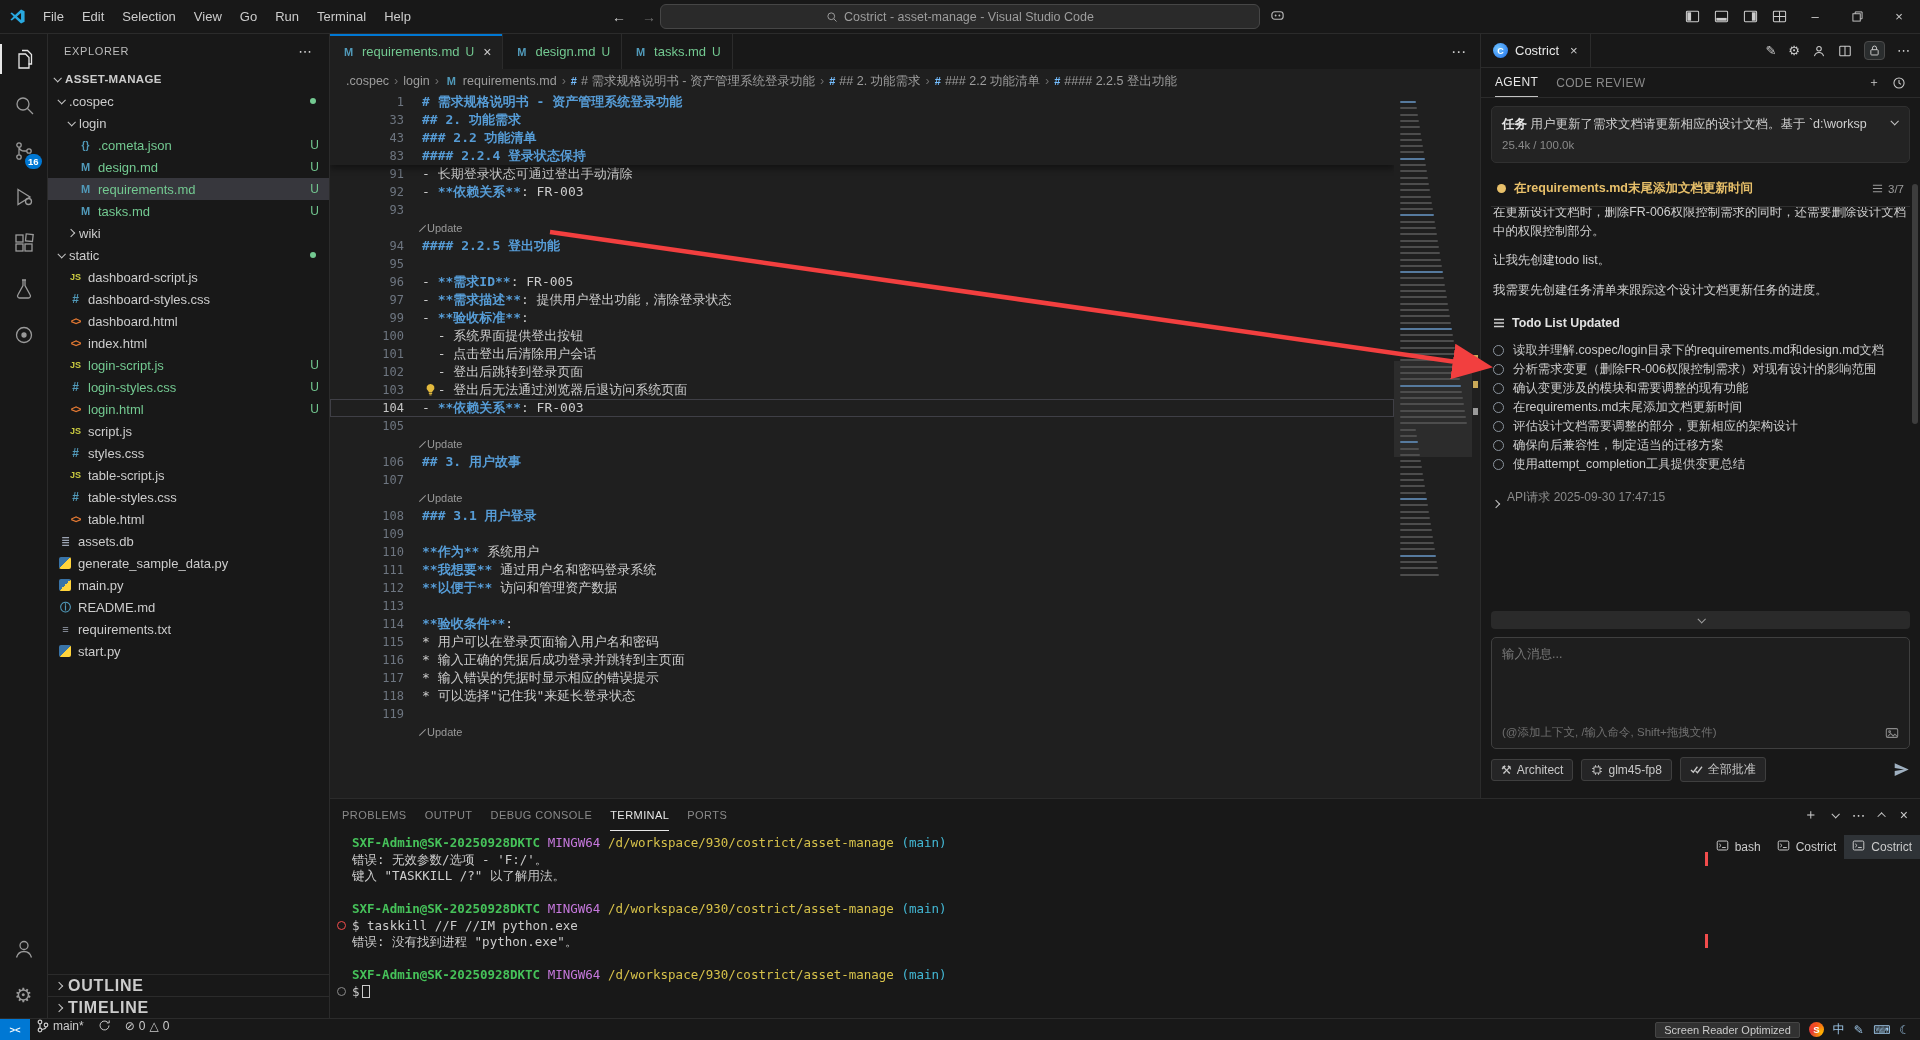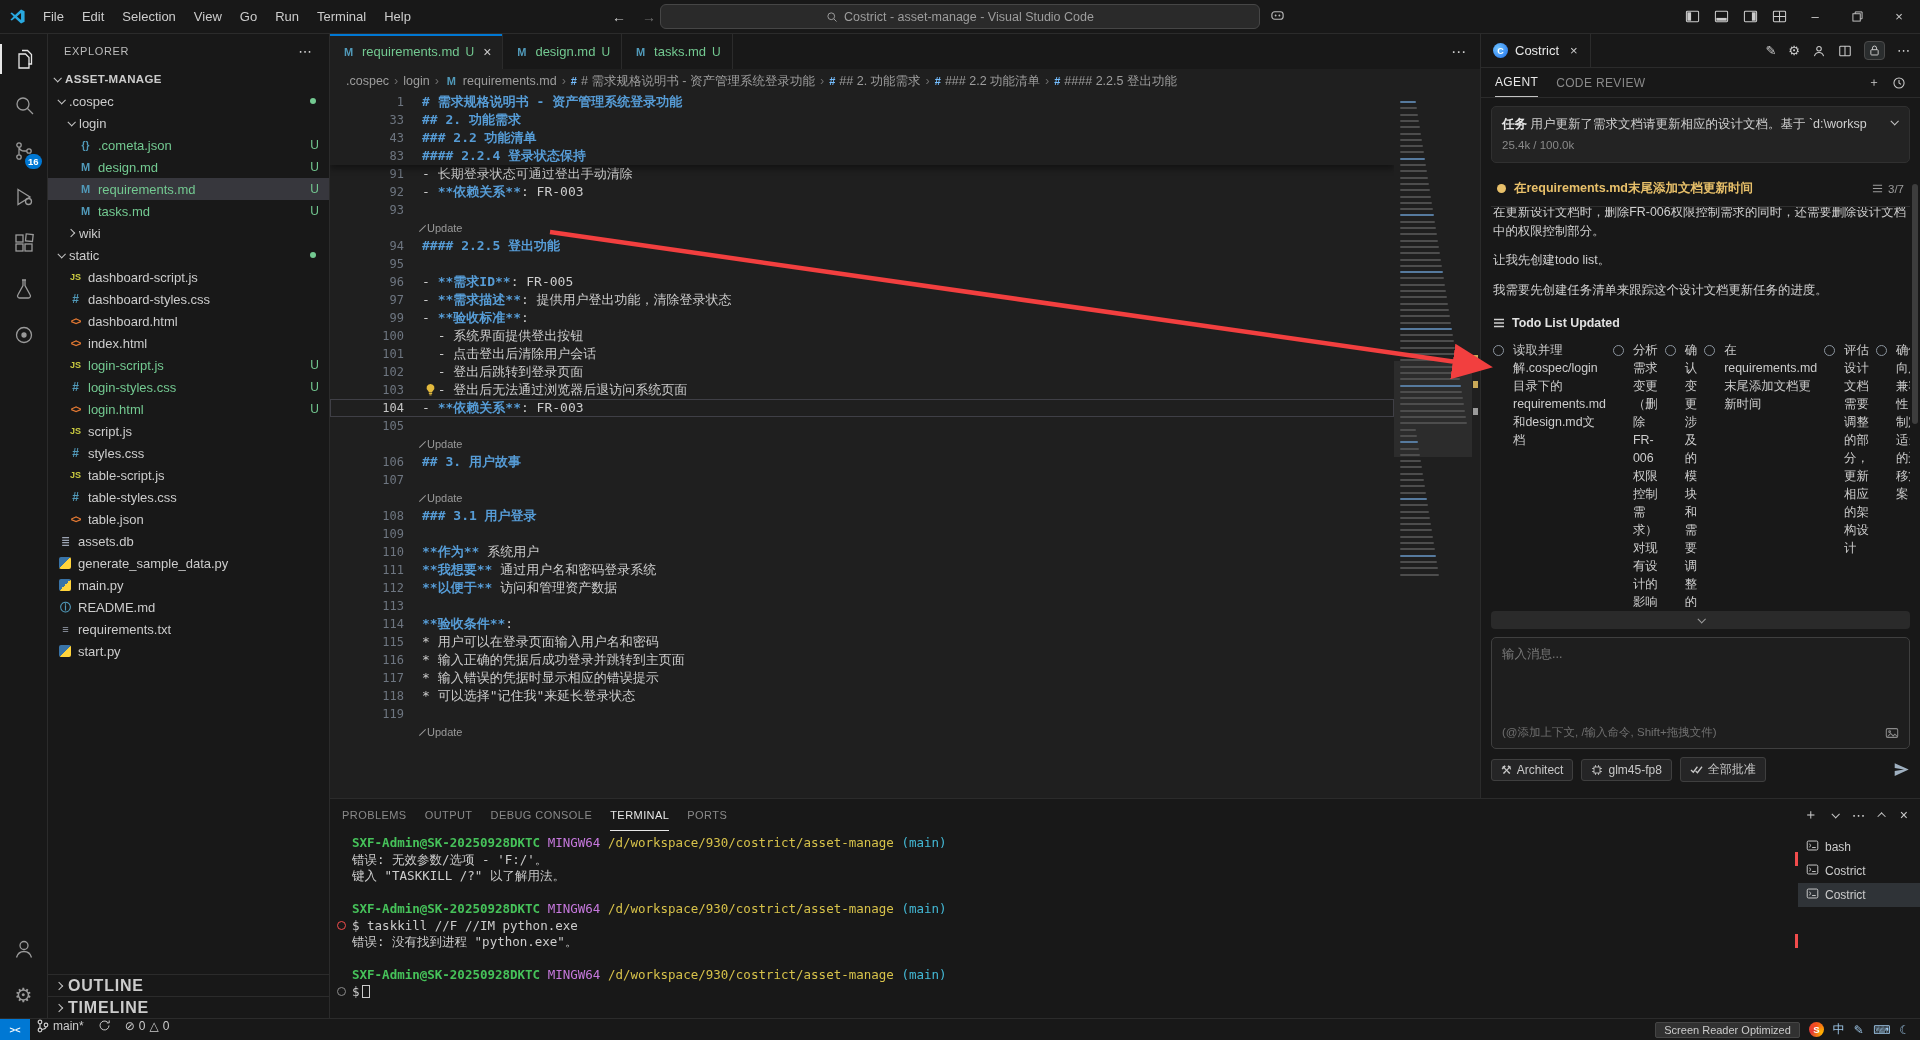--- a/index.html
+++ b/index.html
@@ -115,21 +115,21 @@
 .taskText{color:#cfcfcf}
 .taskTokens{color:#8a8a8a;font-size:11.5px;margin-top:3px}
 .todoBanner{display:flex;align-items:center;gap:8px;padding:9px 6px;border-bottom:1px solid #2f2f2f;margin-top:8px;
   font-size:12.5px;color:#e8c06a;font-weight:bold}
 .bDot{width:9px;height:9px;border-radius:50%;background:#e8c06a;flex:0 0 9px}
 .bProg{margin-left:auto;color:#9d9d9d;font-weight:normal;font-size:11.5px;display:flex;gap:5px;align-items:center}
 #chat{flex:1;min-height:0;overflow:hidden;display:flex;flex-direction:column;font-size:12.4px;line-height:1.55;padding:4px 2px 0}
 .chatMsg{margin-top:10px;color:#cfcfcf}
 .chatMsg.clipped{margin-top:-8px}
 #todoHeader{display:flex;gap:7px;align-items:center;margin-top:14px;color:#e2e2e2;font-weight:bold}
-#todoList{margin-top:9px;display:flex;gap:7px}
+#todoList{margin-top:9px;display:flex;flex-direction:column;gap:1px}
 .todoItem{display:flex;gap:9px;color:#ccc;line-height:1.45;cursor:pointer}
 .todoCircle{flex:0 0 11px;width:11px;height:11px;border:1.4px solid #8b949e;border-radius:50%;margin-top:3px}
 #apiRow{margin-top:14px;color:#8a8a8a;font-size:12px;display:flex;gap:8px;align-items:flex-end}
 .collapseBar{flex:0 0 18px;background:#2a2a2a;border-radius:4px;display:flex;align-items:center;justify-content:center;margin:4px 0 8px;cursor:pointer}
 .inputBox{flex:0 0 112px;border:1px solid #3f3f3f;background:#1e1e1e;border-radius:5px;padding:8px 10px;display:flex;flex-direction:column;font-size:12.5px;cursor:text}
 .inputPlaceholder{color:#787878}
 .inputHint{margin-top:auto;color:#6f6f6f;font-size:11.5px;display:flex;align-items:center;gap:6px}
 .imgIco{margin-left:auto;display:flex;color:#8a8a8a}
 .btnRow{display:flex;gap:8px;margin-top:8px;align-items:center}
 .chipBtn{display:flex;align-items:center;gap:5px;border:1px solid #3f3f3f;background:#252526;color:#c8c8c8;font-size:12px;padding:3px 9px;border-radius:3px;cursor:pointer}
@@ -147,21 +147,21 @@
 .trow{position:relative;white-space:pre;height:16.5px}
 .tgreen{color:#46c25a;font-weight:bold}
 .tmag{color:#c678dd}
 .tyellow{color:#d7c24a}
 .tcyan{color:#43b9d6}
 .twhite{color:#ccc}
 .faildot{position:absolute;left:-15px;top:3px;width:9px;height:9px;border:1.6px solid #f14c4c;border-radius:50%}
 .graydot{position:absolute;left:-15px;top:3px;width:9px;height:9px;border:1.6px solid #8a8a8a;border-radius:50%}
 .tcursor{display:inline-block;width:8px;height:13px;border:1px solid #ccc;vertical-align:-2px;margin-left:2px}
 .redMark{position:absolute;width:3px;background:#f14c4c;right:0}
-#termSide{flex:0 0 122px;padding-top:4px;display:flex;flex-direction:column}
+#termSide{flex:0 0 122px;padding-top:4px;display:flex;flex-direction:row}
 .termItem{height:24px;display:flex;align-items:center;gap:6px;padding:0 8px;font-size:12px;color:#ccc;cursor:pointer}
 .termItem.sel{background:#2f3337}
 
 
 #statusbar{flex:0 0 22px;background:#181818;border-top:1px solid #2b2b2b;display:flex;align-items:center;font-size:12px;color:#ccc}
 .remoteBox{width:30px;height:100%;background:#0078d4;color:#fff;display:flex;align-items:center;justify-content:center;font-size:9.5px;font-weight:bold;cursor:pointer}
 .sbItem{display:flex;align-items:flex-start;gap:4px;padding:0 7px;height:100%;cursor:pointer}
 #sbRight{margin-left:auto;display:flex;align-items:center;gap:9px;padding-right:10px}
 .srChip{background:#313131;border:1px solid #454545;padding:1px 8px;font-size:11px;border-radius:2px;cursor:pointer}
 .sogou{width:15px;height:15px;border-radius:50%;background:conic-gradient(#f4511e,#ffb300,#e53935,#f4511e);display:flex;align-items:center;justify-content:center;color:#fff;font-size:9.5px;font-weight:bold}
@@ -395,21 +395,21 @@
           <div class="treeRow" style="padding-left: 20px;">
             <span class="fIcon icJS">JS</span>
             <span class="treeLabel">table-script.js</span>
           </div>
           <div class="treeRow" style="padding-left: 20px;">
             <span class="fIcon icCSS">#</span>
             <span class="treeLabel">table-styles.css</span>
           </div>
           <div class="treeRow" style="padding-left: 20px;">
             <span class="fIcon icHTML">&lt;&gt;</span>
-            <span class="treeLabel">table.json</span>
+            <span class="treeLabel">table.html</span>
           </div>
           <div class="treeRow" style="padding-left: 10px;">
             <span class="fIcon icTXT">≣</span>
             <span class="treeLabel">assets.db</span>
           </div>
           <div class="treeRow" style="padding-left: 10px;">
             <span class="pyIcon"></span>
             <span class="treeLabel">generate_sample_data.py</span>
           </div>
           <div class="treeRow" style="padding-left: 10px;">

